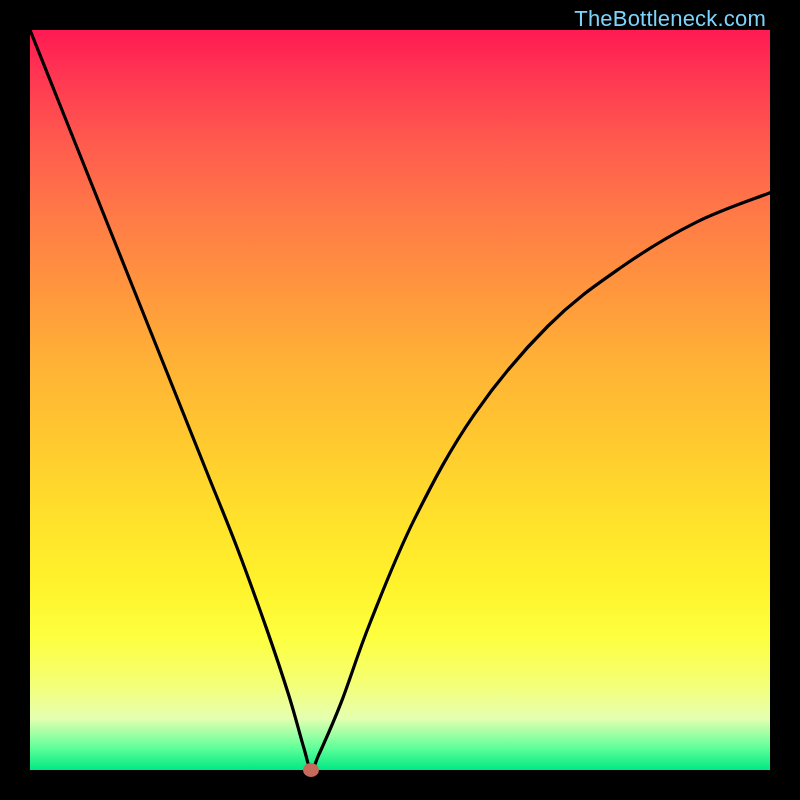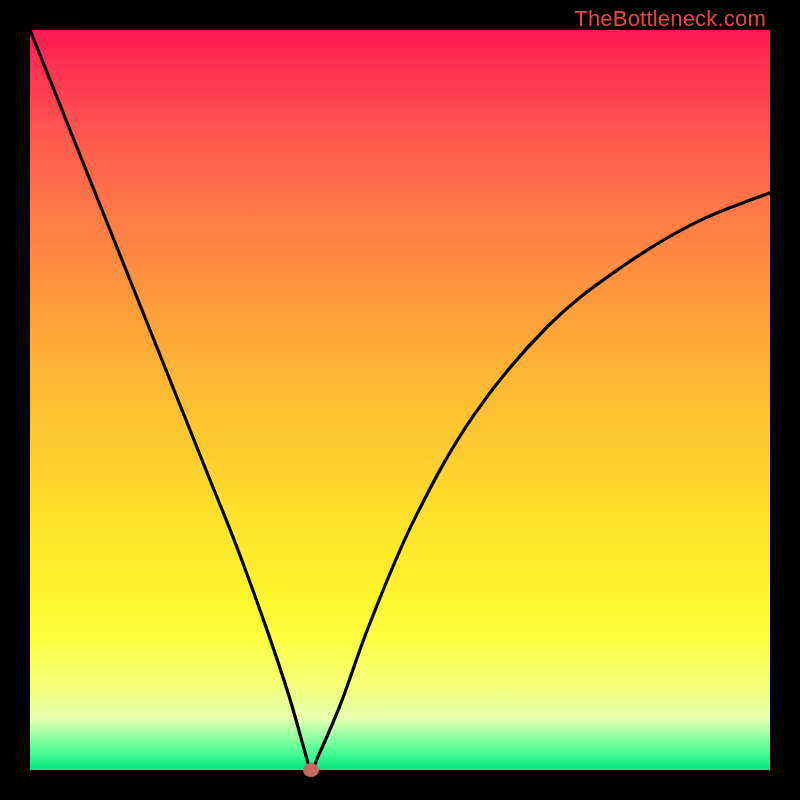--- a/index.html
+++ b/index.html
@@ -34,21 +34,21 @@
       #60ff9a 97%,
       #00e883 100%
     );
   }
   .watermark {
     position: absolute;
     top: 6px;
     right: 34px;
     font-size: 22px;
     font-weight: 500;
-    color: #ef4444;
+    color: #7dd3fc;
     letter-spacing: 0.2px;
   }
   .plot {
     position: absolute;
     inset: 0;
     width: 100%;
     height: 100%;
   }
   .dot {
     position: absolute;

